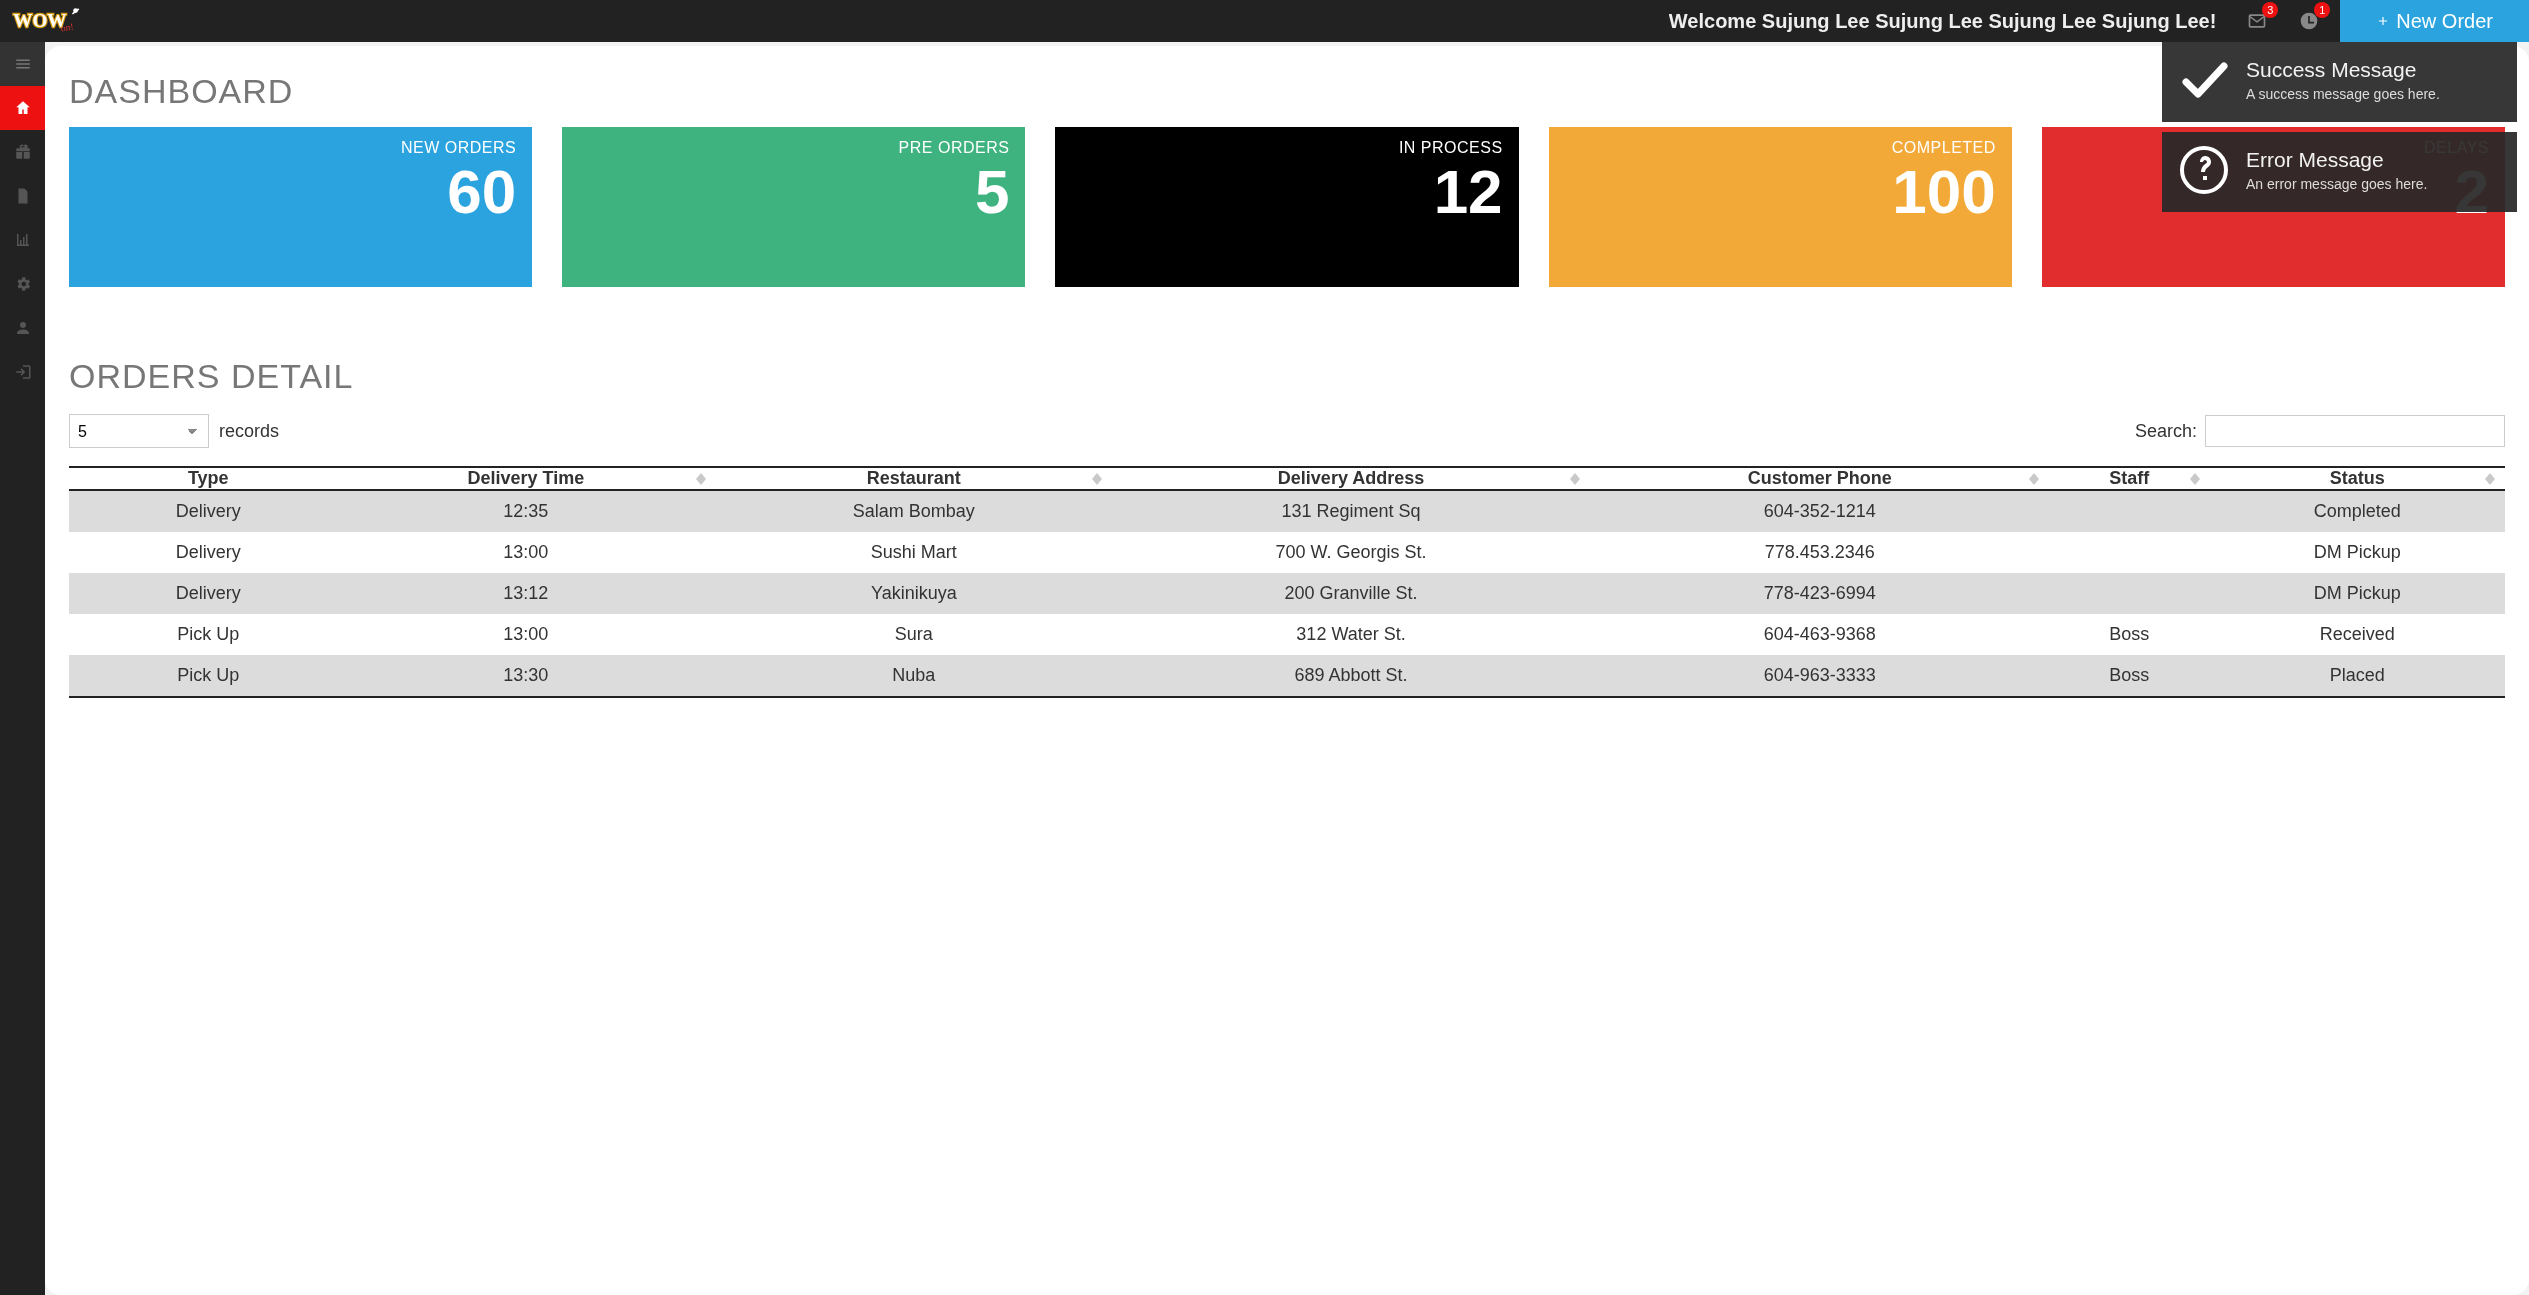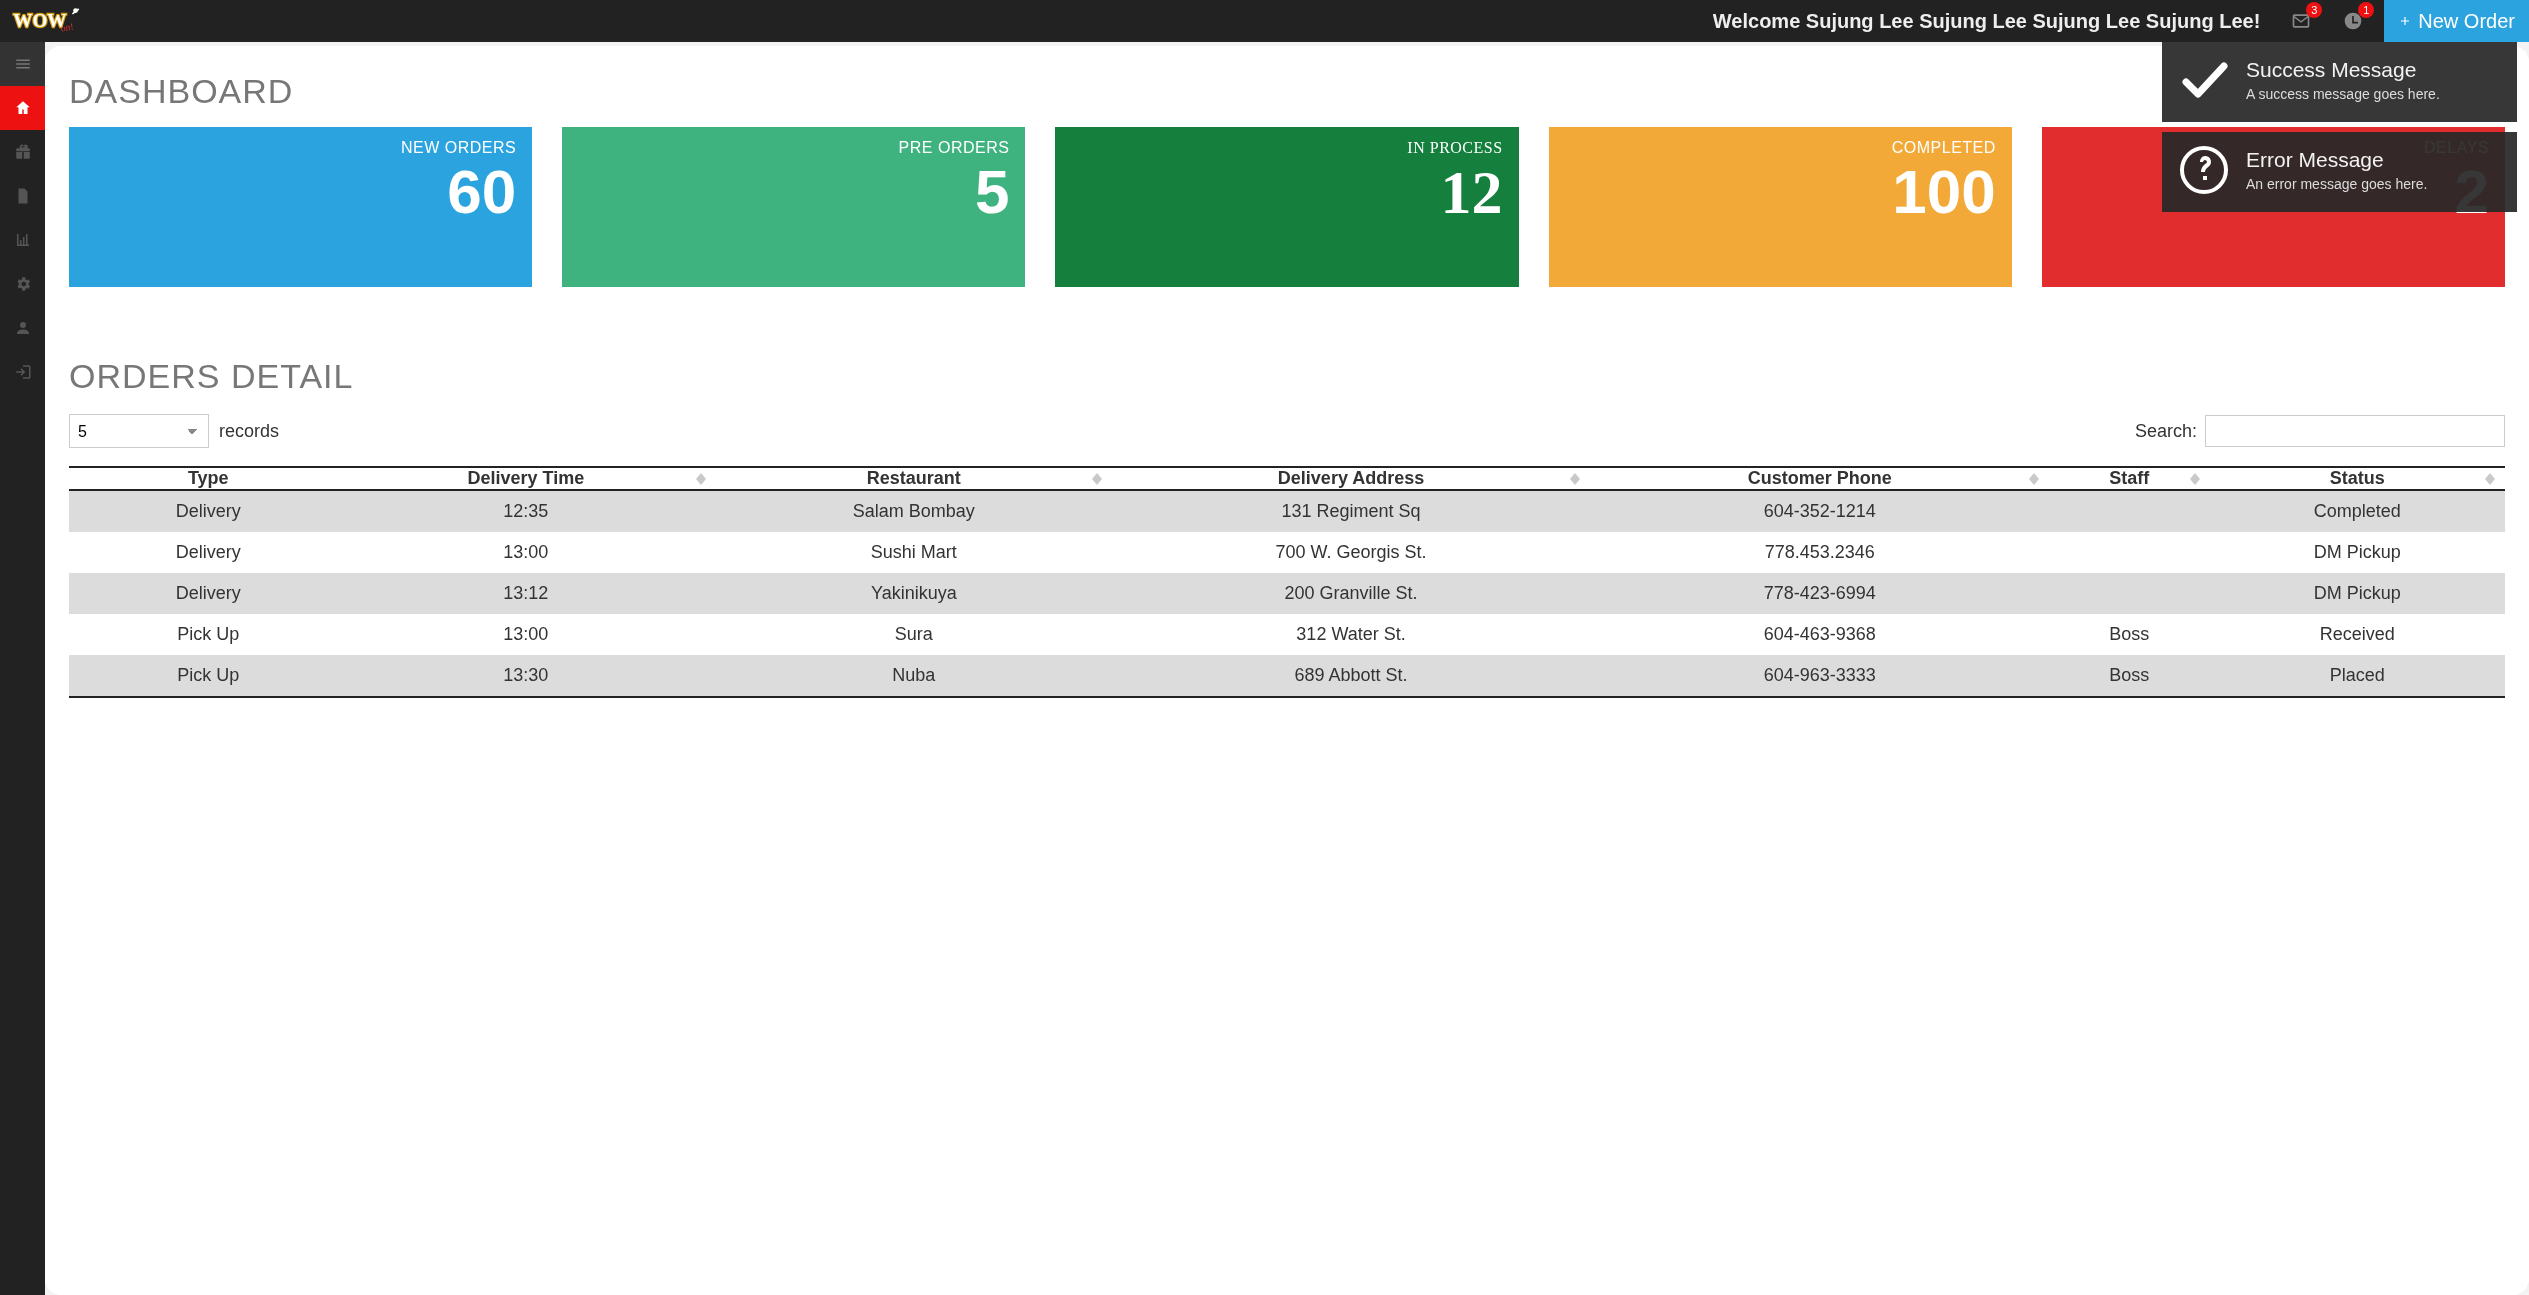--- a/index.html
+++ b/index.html
@@ -66,21 +66,21 @@
     height: 16px;
     font-size: 11px;
     line-height: 16px;
     text-align: center;
     padding: 0 3px;
   }
   .new-order-btn {
     background: #2aa3df;
     color: #fff;
     height: 42px;
-    padding: 0 14px;
+    padding: 0 36px;
     display: flex;
     align-items: center;
     gap: 6px;
     font-size: 20px;
     font-weight: 500;
     cursor: pointer;
     border: none;
   }
   .new-order-btn svg { width: 14px; height: 14px; fill: #fff; }
 
@@ -172,21 +172,21 @@
   }
   .card .card-value {
     text-align: right;
     font-size: 62px;
     font-weight: 700;
     line-height: 1.0;
     margin-top: 4px;
   }
   .card-blue   { background: #2aa3df; }
   .card-green  { background: #3fb37f; }
-  .card-purple { background: #15803d; font-family: Liberation Serif, serif; }
+  .card-purple { background: #000000; }
   .card-orange { background: #f2a938; }
   .card-red    { background: #e12d2d; }
 
   
   .table-controls {
     display: flex;
     align-items: center;
     justify-content: space-between;
     margin-bottom: 18px;
   }

